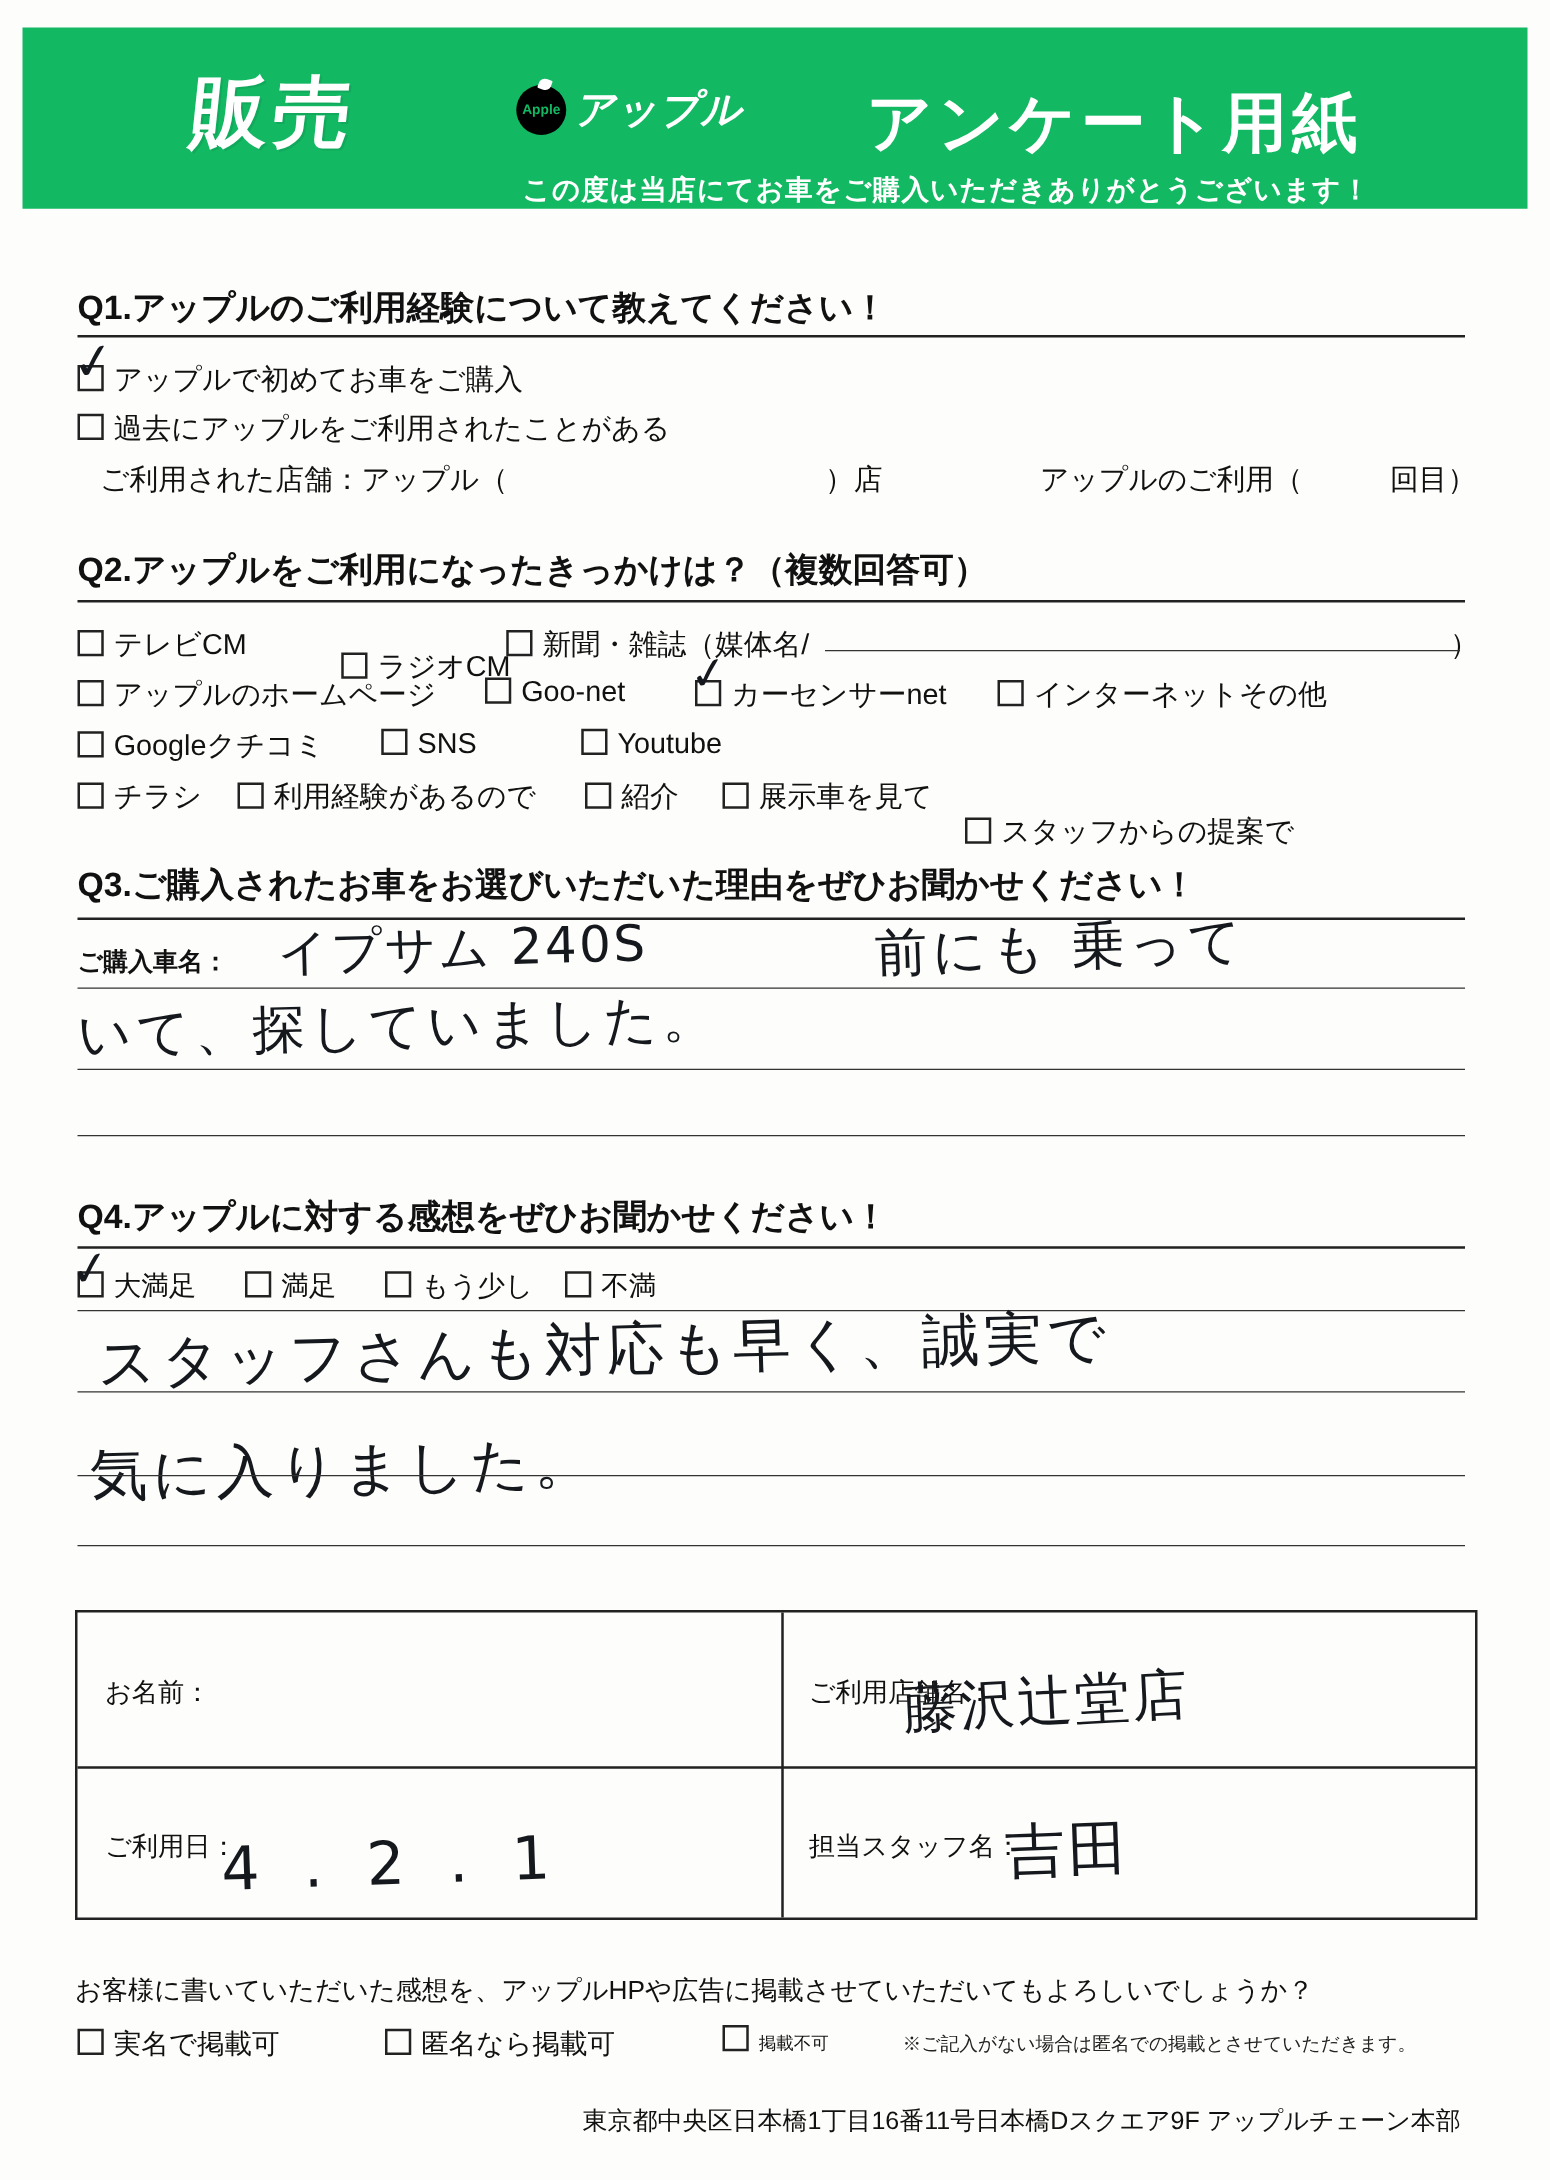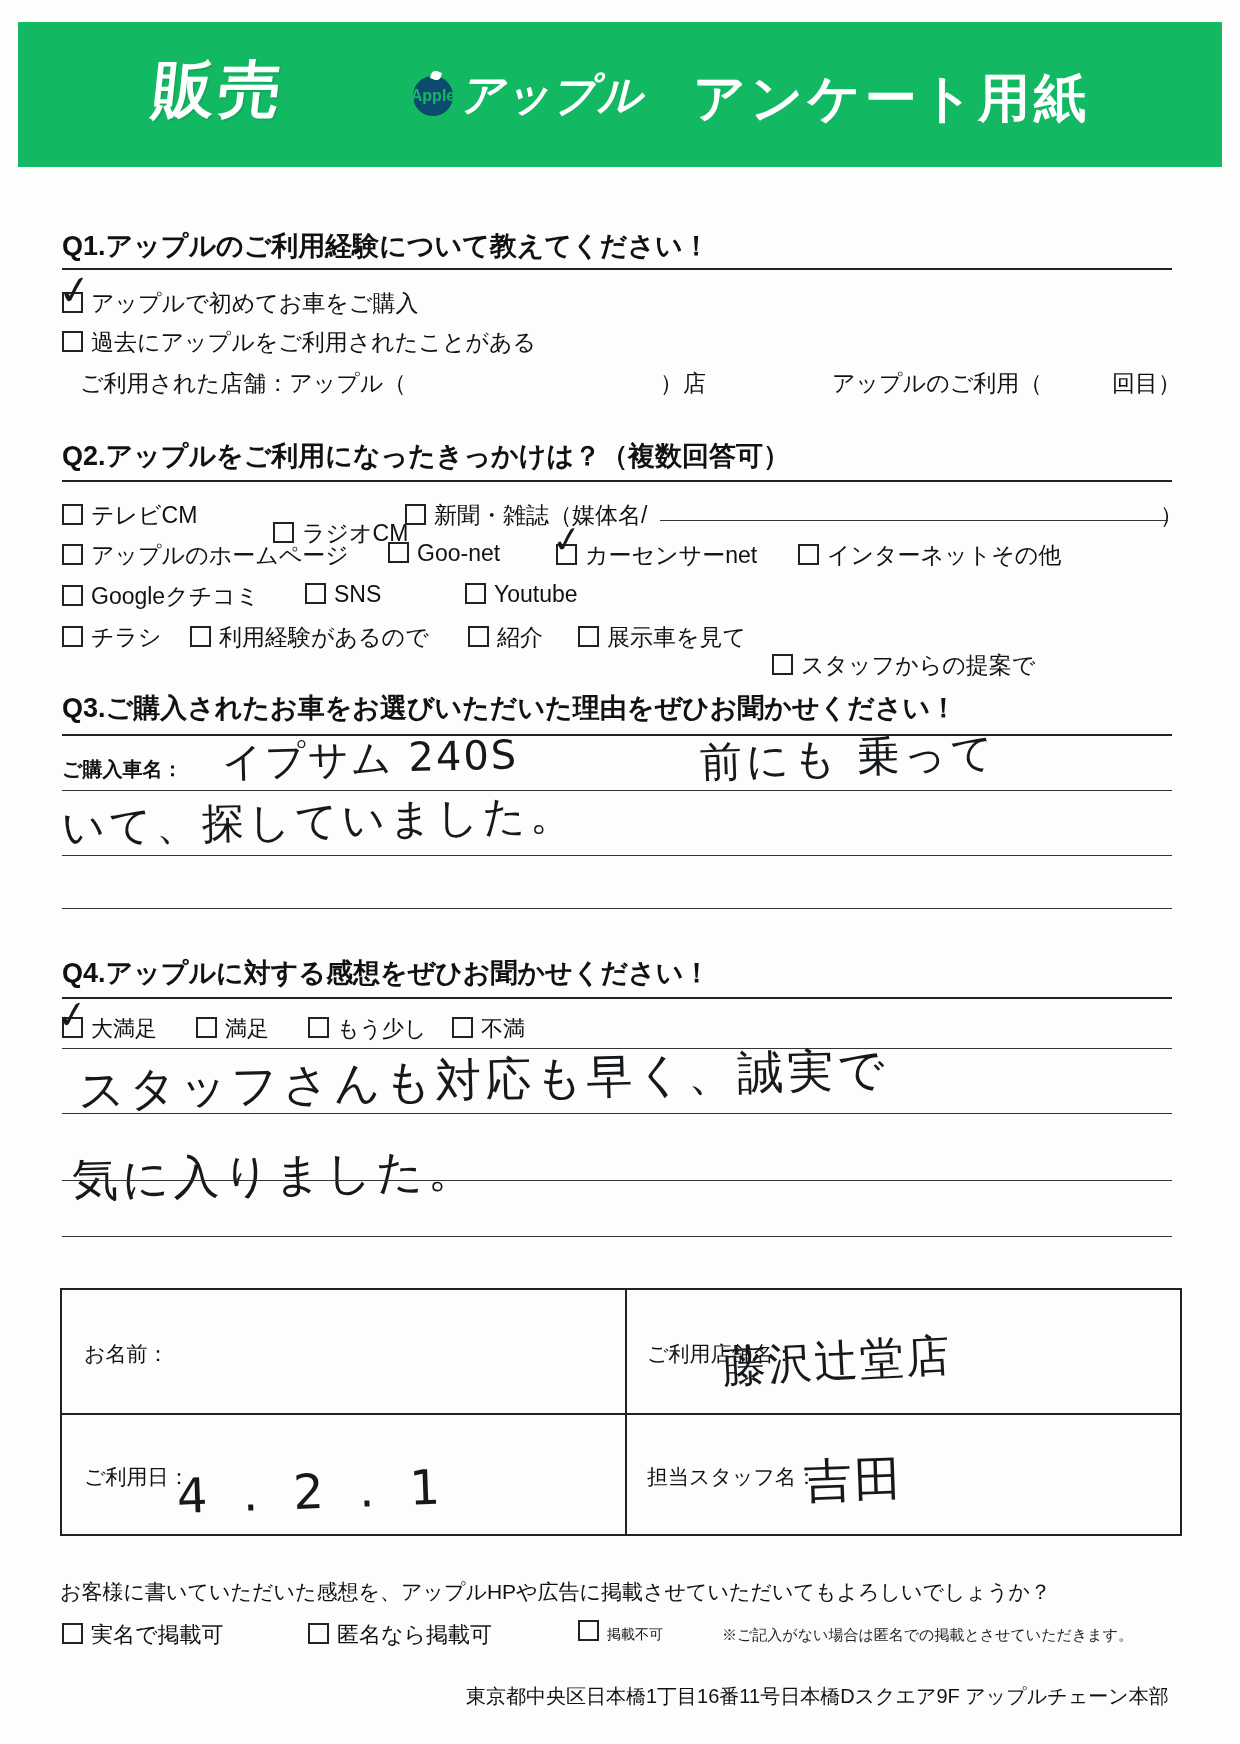--- a/index.html
+++ b/index.html
@@ -54,42 +54,42 @@
     left: 395px;
     top: 44px;
     display: flex;
     align-items: center;
     gap: 6px;
   }
   .apple-mark {
     width: 40px;
     height: 40px;
     border-radius: 50%;
-    background: #0c4a6e;
+    background: #000000;
     color: #13b863;
-    font-size: 16px;
+    font-size: 11px;
     font-weight: bold;
     display: flex;
     align-items: center;
     justify-content: center;
     position: relative;
   }
   .apple-mark:before {
     content: "";
     position: absolute;
     top: -5px;
     left: 18px;
     width: 10px;
     height: 9px;
     background: #ffffff;
     border-radius: 50% 10% 50% 10%;
     transform: rotate(20deg);
   }
   .banner-logo-text {
-    font-size: 44px;
+    font-size: 32px;
     font-weight: bold;
     color: #ffffff;
     font-style: italic;
     letter-spacing: 1px;
   }
   .banner-title {
     position: absolute;
     left: 675px;
     top: 42px;
     font-size: 52px;
@@ -223,20 +223,21 @@
 <div class="page">
 
   <div class="banner">
     <div class="banner-inner">
       <div class="banner-sales">販売</div>
       <div class="banner-logo">
         <span class="apple-mark">Apple</span>
         <span class="banner-logo-text">アップル</span>
       </div>
       <div class="banner-title">アンケート用紙</div>
+      <div class="banner-sub">この度は当店にてお車をご購入いただきありがとうございます！</div>
     </div>
   </div>
 
   <div class="q-head" style="left:62px; top:228px;">Q1.アップルのご利用経験について教えてください！</div>
   <div class="rule" style="left:62px; top:268px; width:1110px;"></div>
 
   <div class="opt" style="left:62px; top:288px;">
     <span class="cb"></span><span>アップルで初めてお車をご購入</span>
   </div>
   <div class="check" style="left:58px; top:270px;">✓</div>

